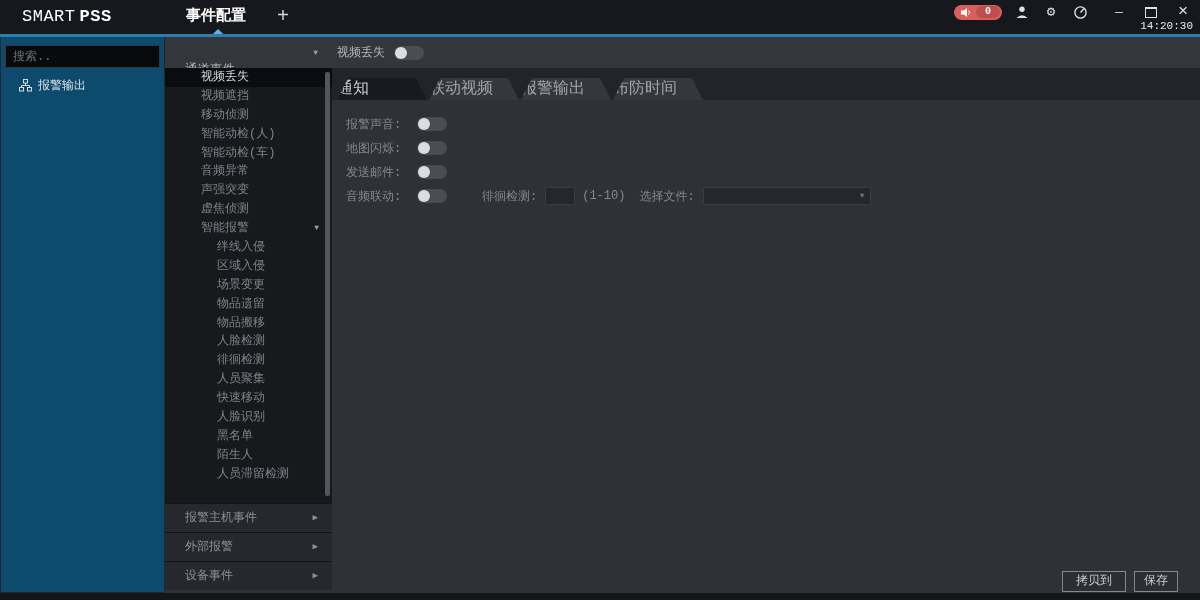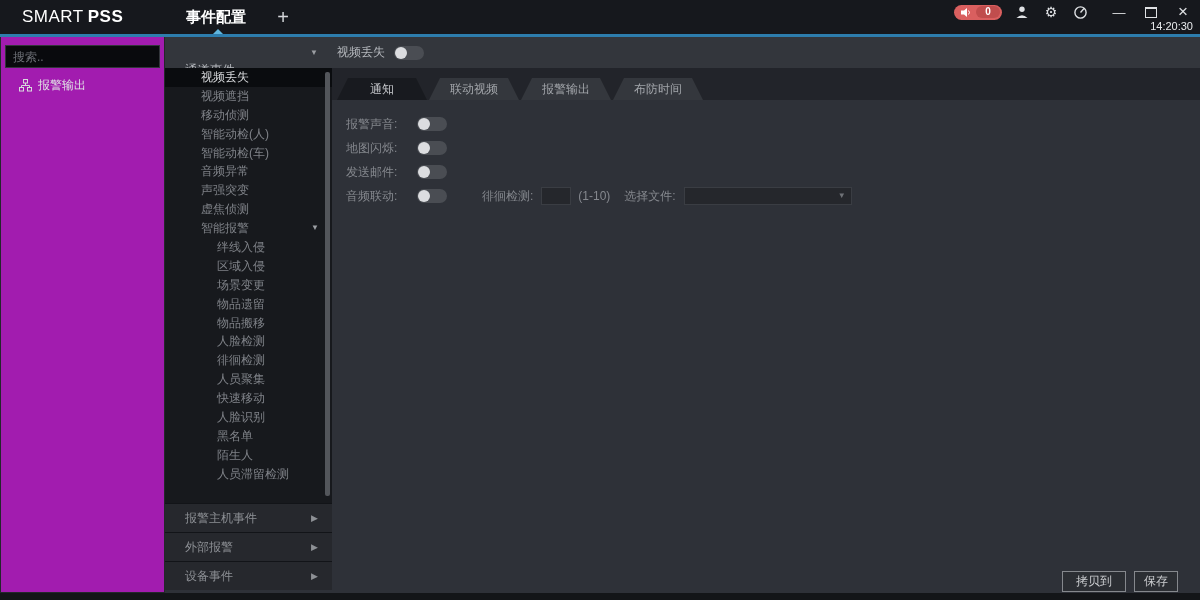--- a/index.html
+++ b/index.html
@@ -1,17 +1,17 @@
 <!DOCTYPE html>
 <html><head>
 <meta charset="utf-8">
 <style>
   html,body{margin:0;padding:0;background:#0c0d10;}
   .screen{position:relative;width:1200px;height:600px;overflow:hidden;
-    font-family:Liberation Sans, sans-serif;
+    font-family:Liberation Mono, monospace;
     background:#2e3138;color:#c9cbcf;font-size:12px;}
 
   
   .titlebar{position:absolute;left:0;top:0;width:1200px;height:34px;background:#16181d;}
   .logo{position:absolute;left:22px;top:7px;font-size:17px;color:#fff;letter-spacing:.5px;}
   .logo .p2{font-weight:bold;margin-left:4px;}
   .tb-tab{position:absolute;left:178px;top:0;height:34px;line-height:34px;padding:0 8px;
     color:#fff;font-size:15px;font-weight:bold;text-align:center;}
   .tb-add{position:absolute;left:270px;top:2px;width:26px;height:30px;line-height:30px;
     text-align:center;color:#d4d6da;font-size:20px;font-weight:300;}
@@ -28,21 +28,21 @@
   .close-glyph{color:#dfe1e4;font-size:17px;line-height:14px;}
   .tb-time{position:absolute;right:7px;top:20px;color:#e8eaec;font-size:11px;}
 
   
   .accent{position:absolute;left:0;top:34px;width:1200px;height:3px;background:#2d7dad;}
   .accent-tri{position:absolute;left:213px;top:29px;width:0;height:0;
     border-left:5px solid transparent;border-right:5px solid transparent;
     border-bottom:5px solid #5fb5de;}
 
   
-  .sidebar{position:absolute;left:0;top:37px;width:165px;height:556px;background:#a21caf;
+  .sidebar{position:absolute;left:0;top:37px;width:165px;height:556px;background:#0c4a6e;
     box-sizing:border-box;border:1px solid #24272c;border-top:none;}
   .search-box{position:absolute;left:4px;top:8px;width:153px;height:21px;background:#090a0d;
     border:1px solid #33363b;display:flex;align-items:center;}
   .search-box input{flex:1;background:transparent;border:none;outline:none;color:#b9bbbf;
     font-size:12px;padding:0 4px 0 7px;font-family:inherit;}
   .search-box input::placeholder{color:#6b6e74;}
   .search-ic{width:18px;display:flex;justify-content:center;}
   .tree-item{position:absolute;left:18px;top:40px;display:flex;align-items:center;gap:6px;
     color:#e0e2e5;font-size:12px;}
 
@@ -72,21 +72,21 @@
 
   
   .sections{position:absolute;left:165px;top:503px;width:167px;}
   .sec-row{height:29px;line-height:29px;background:#26282d;border-top:1px solid #121418;
     position:relative;color:#8d9095;padding-left:20px;box-sizing:border-box;}
   .sec-row .arr{position:absolute;right:14px;top:0;font-size:9px;color:#8d9095;}
 
   
   .tabstrip{position:absolute;left:332px;top:68px;width:868px;height:32px;background:#22242a;}
   .tabs{position:absolute;left:5px;bottom:0;display:flex;gap:2px;height:22px;}
-  .tab{width:90px;height:22px;line-height:23px;text-align:center;color:#a2a5aa;font-size:12px;
+  .tab{width:90px;height:22px;line-height:23px;text-align:left;color:#a2a5aa;font-size:16px;
     background:#34373d;clip-path:polygon(11px 0,calc(100% - 11px) 0,100% 100%,0 100%);}
   .tab.active{background:#181a1f;color:#c6c8cc;}
 
   
   .content{position:absolute;left:332px;top:100px;width:868px;height:493px;background:#2e3138;}
   .form{position:absolute;left:14px;top:12px;}
   .f-row{height:24px;display:flex;align-items:center;gap:13px;}
   .f-row .f-lbl{width:58px;color:#85888e;}
   .inline-extra{display:flex;align-items:center;margin-left:22px;gap:0;}
   .ix-lbl{color:#85888e;margin-right:8px;}

